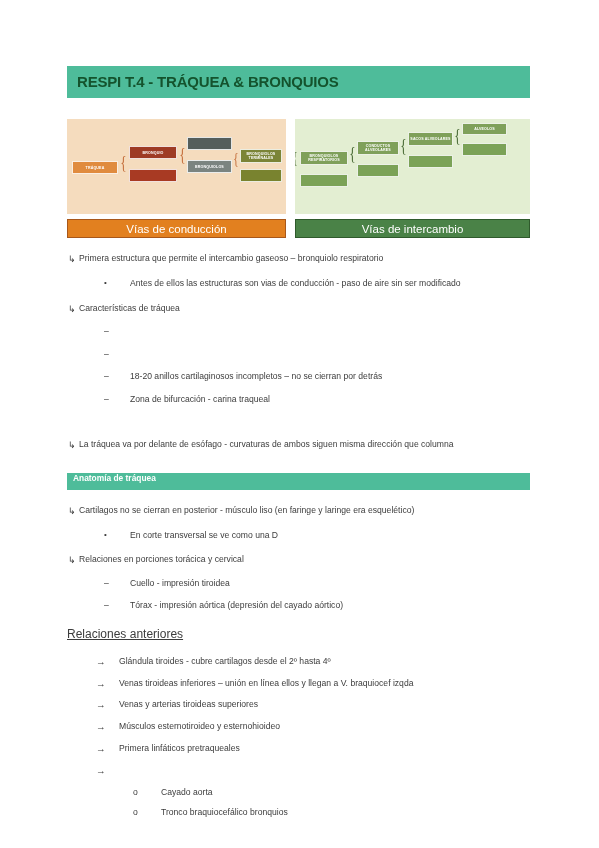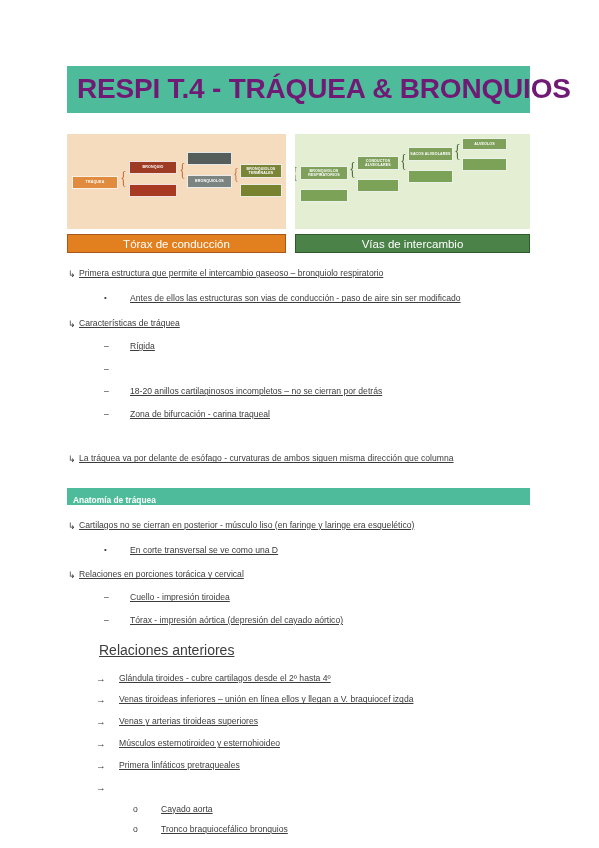--- a/index.html
+++ b/index.html
@@ -32,22 +32,22 @@
   }
 
   
   .title-bar {
     background: #4ebc9a;
     padding: 7px 10px 8px 10px;
     box-sizing: border-box;
     width: 463px;
   }
   .title-bar .title-text {
-    color: #701a75;
-    font-size: 28px;
+    color: #14532d;
+    font-size: 15px;
     font-weight: bold;
     letter-spacing: -0.2px;
     line-height: 1.15;
     white-space: nowrap;
   }
 
   
   .diagram {
     margin-top: 21px;
     width: 463px;
@@ -124,57 +124,56 @@
     font-size: 8.6px;
     line-height: 1.35;
     color: #3c3c3c;
     display: flex;
     align-items: flex-start;
   }
   .line .mk {
     flex: 0 0 auto;
     color: #3c3c3c;
   }
-  .line .tx { flex: 1 1 auto; text-decoration: underline; }
+  .line .tx { flex: 1 1 auto; }
 
   
   .lvl-arrow  { margin-top: 13px; padding-left: 1px; }
   .lvl-arrow .mk { width: 11px; font-size: 9px; }
 
   .lvl-bullet { margin-top: 13px; padding-left: 37px; }
   .lvl-bullet .mk { width: 26px; font-size: 8px; }
 
   .lvl-dash   { margin-top: 11px; padding-left: 37px; }
   .lvl-dash .mk { width: 26px; }
 
   .lvl-ar2    { margin-top: 9px; padding-left: 29px; }
   .lvl-ar2 .mk { width: 23px; font-size: 9.5px; }
 
   .lvl-circ   { margin-top: 9px; padding-left: 66px; }
   .lvl-circ .mk { width: 28px; }
 
   .underline-head {
     margin-top: 15px;
-    font-size: 14px;
+    font-size: 12px;
     color: #3c3c3c;
     text-decoration: underline;
     display: inline-block;
-    margin-left: 32px;
   }
 
   .spacer-lg { height: 20px; }
 
   
   .section-bar {
     margin-top: 22px;
     background: #4ebc9a;
     width: 463px;
     height: 17px;
     display: flex;
-    align-items: flex-end;
+    align-items: flex-start;
     box-sizing: border-box;
     padding-left: 6px;
   }
   .section-bar .section-text {
     color: #ffffff;
     font-size: 8.4px;
     font-weight: bold;
   }
 </style>
 </head>
@@ -206,21 +205,21 @@
 
           <div class="node c-grey" style="left:120px; top:41px; width:45px; height:13px;">BRONQUIOLOS</div>
 
           <div class="brace" style="left:165px; top:33px; font-size:16px;">{</div>
 
           <div class="node c-olive" style="left:173px; top:30px; width:42px; height:14px;">BRONQUIOLOS TERMINALES</div>
 
           <div class="node c-olive2" style="left:173px; top:50px; width:42px; height:13px;"></div>
 
         </div>
-        <div class="band orange">Tórax de conducción</div>
+        <div class="band orange">Vías de conducción</div>
       </div>
 
       <div class="dpanel right">
         <div class="dcanvas">
 
           <div class="brace" style="left:-4px; top:32px; font-size:16px;">{</div>
 
           <div class="node c-green" style="left:5px; top:32px; width:48px; height:14px;">BRONQUIOLOS RESPIRATORIOS</div>
 
           <div class="node c-green2" style="left:5px; top:55px; width:48px; height:13px;"></div>
@@ -261,21 +260,20 @@
         <span class="tx">Antes de ellos las estructuras son vias de conducción - paso de aire sin ser modificado</span>
       </div>
 
       <div class="line lvl-arrow">
         <span class="mk">↳</span>
         <span class="tx">Características de tráquea</span>
       </div>
 
       <div class="line lvl-dash">
         <span class="mk">–</span>
-        <span class="tx">Rígida</span>
       </div>
 
       <div class="line lvl-dash">
         <span class="mk">–</span>
       </div>
 
       <div class="line lvl-dash">
         <span class="mk">–</span>
         <span class="tx">18-20 anillos cartilaginosos incompletos – no se cierran por detrás</span>
       </div>

